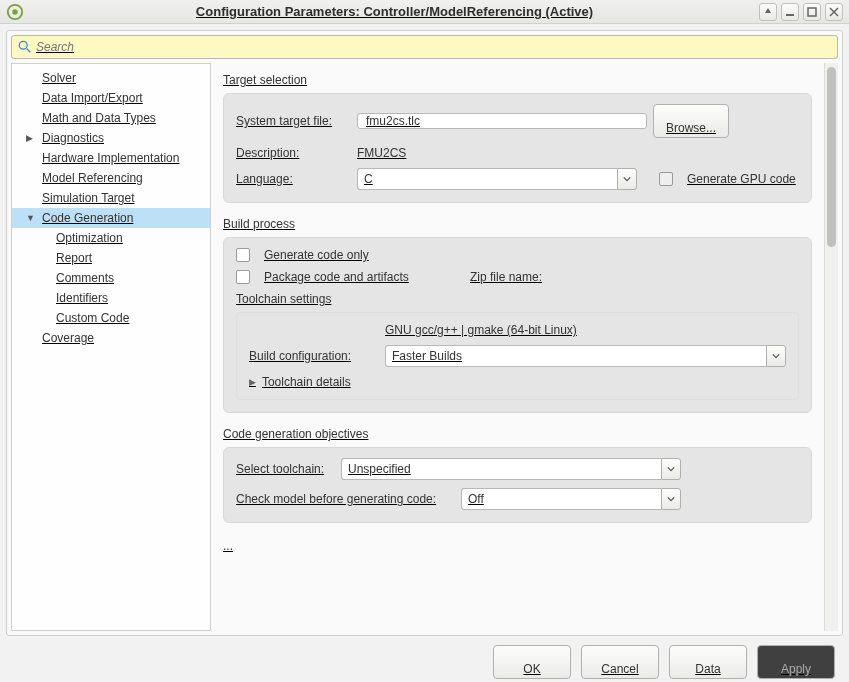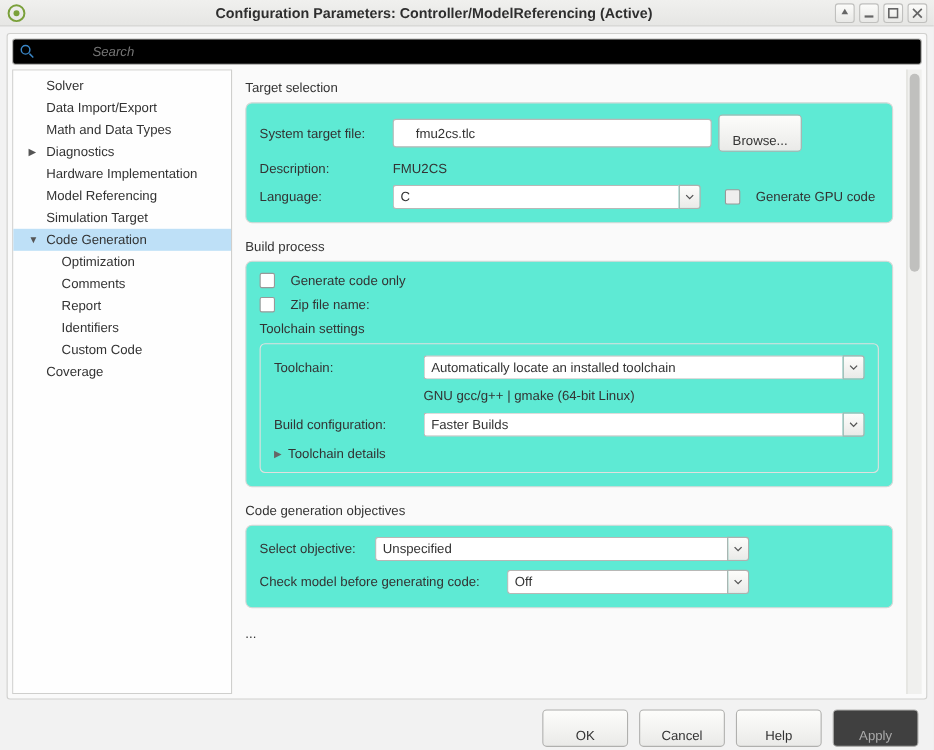--- a/index.html
+++ b/index.html
@@ -1,57 +1,57 @@
 <!DOCTYPE html>
 <html><head>
   <meta charset="utf-8">
   <style>
     * { box-sizing: border-box; margin: 0; padding: 0; font-family: "Segoe UI", Tahoma, Arial, sans-serif; font-size: 12px; }
     body { background: #e8e8e8; width: 849px; height: 682px; overflow: hidden; }
     
-    .window { width: 849px; height: 682px; background: #f2f2f2; display: flex; flex-direction: column; }
+    .window { width: 849px; height: 682px; background: #f2f2f2; display: flex; flex-direction: column; text-decoration: underline; }
     
     .titlebar { height: 24px; background: linear-gradient(#f0f0ee, #e6e6e4); display: flex; align-items: center; padding: 0 6px; border-bottom: 1px solid #d0d0ce; }
     .titlebar-icon { width: 18px; height: 18px; margin-right: 6px; }
     .titlebar-icon svg { width: 18px; height: 18px; }
     .titlebar-title { flex: 1; text-align: center; font-weight: bold; color: #2e2e2e; font-size: 13px; }
     .window-controls { display: flex; gap: 4px; }
     .window-btn { width: 18px; height: 18px; border: 1px solid #c0c0be; border-radius: 3px; background: linear-gradient(#fcfcfa,#e8e8e6); display: flex; align-items: center; justify-content: center; color: #555; font-size: 10px; cursor: pointer; }
     
     .content-area { flex: 1; background: #fafafa; margin: 6px; border: 1px solid #d0d0ce; border-radius: 3px; display: flex; flex-direction: column; padding: 4px; overflow: hidden; }
     
     .search-row { padding: 0 0 4px 0; }
-    .search-box { display: flex; align-items: center; border: 1px solid #b8b8b6; border-radius: 3px; background: #000000; height: 24px; padding: 0 6px; gap: 48px; }
+    .search-box { display: flex; align-items: center; border: 1px solid #b8b8b6; border-radius: 3px; background: #fef9c3; height: 24px; padding: 0 6px; }
     .search-box svg { width: 14px; height: 14px; margin-right: 4px; flex-shrink: 0; }
     .search-input { border: none; outline: none; flex: 1; font-style: italic; color: #888; background: transparent; }
     
     .main-split { flex: 1; display: flex; overflow: hidden; justify-content: center; }
     
     .sidebar { width: 200px; border: 1px solid #cfcfcd; background: #fefefe; overflow-y: auto; padding: 4px 0; }
     .nav-item { padding: 3px 12px 3px 30px; color: #333; cursor: pointer; white-space: nowrap; position: relative; }
     .nav-item.has-children { padding-left: 30px; }
     .nav-item .tri { position: absolute; left: 14px; top: 5px; font-size: 9px; color: #555; }
     .nav-item.selected { background: #bee0f7; }
     .nav-sub { padding-left: 44px; }
     
     .detail-wrap { flex: 1; display: flex; overflow: hidden; }
     .detail { flex: 1; padding: 8px 12px 8px 12px; overflow-y: auto; }
     .vscroll-track { width: 14px; background: #f0f0ee; border-left: 1px solid #dcdcd8; position: relative; }
     .vscroll-thumb { position: absolute; left: 2px; right: 2px; top: 4px; height: 180px; background: #c0c0be; border-radius: 5px; }
     
     .section-label { color: #333; margin-bottom: 6px; margin-top: 2px; }
-    .group-box { border: 1px solid #d8d8d6; border-radius: 6px; padding: 10px 12px 12px 12px; margin-bottom: 14px; background: #5eead4; }
+    .group-box { border: 1px solid #d8d8d6; border-radius: 6px; padding: 10px 12px 12px 12px; margin-bottom: 14px; background: #e5e5e5; }
     
     .row { display: flex; align-items: center; margin-bottom: 8px; gap: 6px; }
     .row:last-child { margin-bottom: 0; }
     .lbl { width: 115px; color: #333; }
     .lbl-wide { width: 130px; color: #333; }
     .lbl-auto { color: #333; margin-right: 4px; }
     
-    .tinput { height: 26px; border: 1px solid #b8b8b6; border-radius: 3px; background: #fff; padding: 0 20px; color: #333; }
+    .tinput { height: 16px; border: 1px solid #b8b8b6; border-radius: 3px; background: #fff; padding: 0 8px; color: #333; }
     .tinput.disabled { background: #f0f0ee; color: #999; font-style: italic; }
     .tinput.flex { flex: 1; }
     .tinput.w60 { width: 290px; }
     
     .btn { height: 24px; border: 1px solid #b0b0ae; border-radius: 4px; background: linear-gradient(#fdfdfb,#eaeae8); padding: 16px 12px; color: #333; cursor: pointer; }
     .btn.disabled { color: #aaa; background: #404040; cursor: default; }
     
     .combo { display: flex; flex: 1; }
     .combo-input { flex: 1; height: 22px; border: 1px solid #b8b8b6; border-right: none; border-radius: 3px 0 0 3px; background: #fff; padding: 0 6px; color: #333; display: flex; align-items: center; }
     .combo-btn { width: 20px; height: 22px; border: 1px solid #b0b0ae; border-radius: 0 3px 3px 0; background: linear-gradient(#fdfdfb,#eaeae8); display: flex; align-items: center; justify-content: center; cursor: pointer; }
@@ -131,22 +131,22 @@
       <div class="sidebar">
         <div class="nav-item">Solver</div>
         <div class="nav-item">Data Import/Export</div>
         <div class="nav-item">Math and Data Types</div>
         <div class="nav-item has-children"><span class="tri">▶</span><span>Diagnostics</span></div>
         <div class="nav-item">Hardware Implementation</div>
         <div class="nav-item">Model Referencing</div>
         <div class="nav-item">Simulation Target</div>
         <div class="nav-item has-children selected"><span class="tri">▼</span><span>Code Generation</span></div>
         <div class="nav-item nav-sub">Optimization</div>
+        <div class="nav-item nav-sub">Report</div>
         <div class="nav-item nav-sub">Comments</div>
-        <div class="nav-item nav-sub">Report</div>
         <div class="nav-item nav-sub">Identifiers</div>
         <div class="nav-item nav-sub">Custom Code</div>
         <div class="nav-item">Coverage</div>
       </div>
 
       <div class="detail-wrap">
         <div class="detail">
 
           <div class="section-label">Target selection</div>
           <div class="group-box">
@@ -176,36 +176,26 @@
           </div>
 
           <div class="section-label">Build process</div>
           <div class="group-box">
             <div class="row chk-row">
               <span class="chk"></span>
               <span class="static-text">Generate code only</span>
             </div>
             <div class="row chk-row">
               <span class="chk"></span>
+              <span class="static-text" style="width:200px">Package code and artifacts</span>
               <span class="lbl-auto">Zip file name:</span>
             </div>
 
             <div class="sub-label">Toolchain settings</div>
             <div class="inner-box">
-              <div class="row">
-                <span class="lbl-wide">Toolchain:</span>
-                <div class="combo">
-                  <div class="combo-input">Automatically locate an installed toolchain</div>
-                  <div class="combo-btn">
-                      <svg viewBox="0 0 10 10">
-                        <path d="M1 3 L5 7 L9 3" fill="none" stroke="#555" stroke-width="1.5"></path>
-                      </svg>
-                    </div>
-                </div>
-              </div>
               <div class="row">
                 <span class="lbl-wide"></span>
                 <span class="static-text">GNU gcc/g++ | gmake (64-bit Linux)</span>
               </div>
               <div class="row">
                 <span class="lbl-wide">Build configuration:</span>
                 <div class="combo">
                   <div class="combo-input">Faster Builds</div>
                   <div class="combo-btn">
                       <svg viewBox="0 0 10 10">
@@ -219,21 +209,21 @@
                   <span class="tri2">▶</span>
                   <span>Toolchain details</span>
                 </div>
               </div>
             </div>
           </div>
 
           <div class="section-label">Code generation objectives</div>
           <div class="group-box">
             <div class="row">
-              <span class="lbl-auto" style="width:95px">Select objective:</span>
+              <span class="lbl-auto" style="width:95px">Select toolchain:</span>
               <div class="combo" style="flex:0 0 340px">
                 <div class="combo-input">Unspecified</div>
                 <div class="combo-btn">
                     <svg viewBox="0 0 10 10">
                       <path d="M1 3 L5 7 L9 3" fill="none" stroke="#555" stroke-width="1.5"></path>
                     </svg>
                   </div>
               </div>
             </div>
             <div class="row">
@@ -256,17 +246,17 @@
           <div class="vscroll-thumb"></div>
         </div>
       </div>
 
     </div>
   </div>
 
   <div class="footer">
     <button class="btn">OK</button>
     <button class="btn">Cancel</button>
-    <button class="btn">Help</button>
+    <button class="btn">Data</button>
     <button class="btn disabled">Apply</button>
   </div>
 
 </div>
 
 </body></html>

